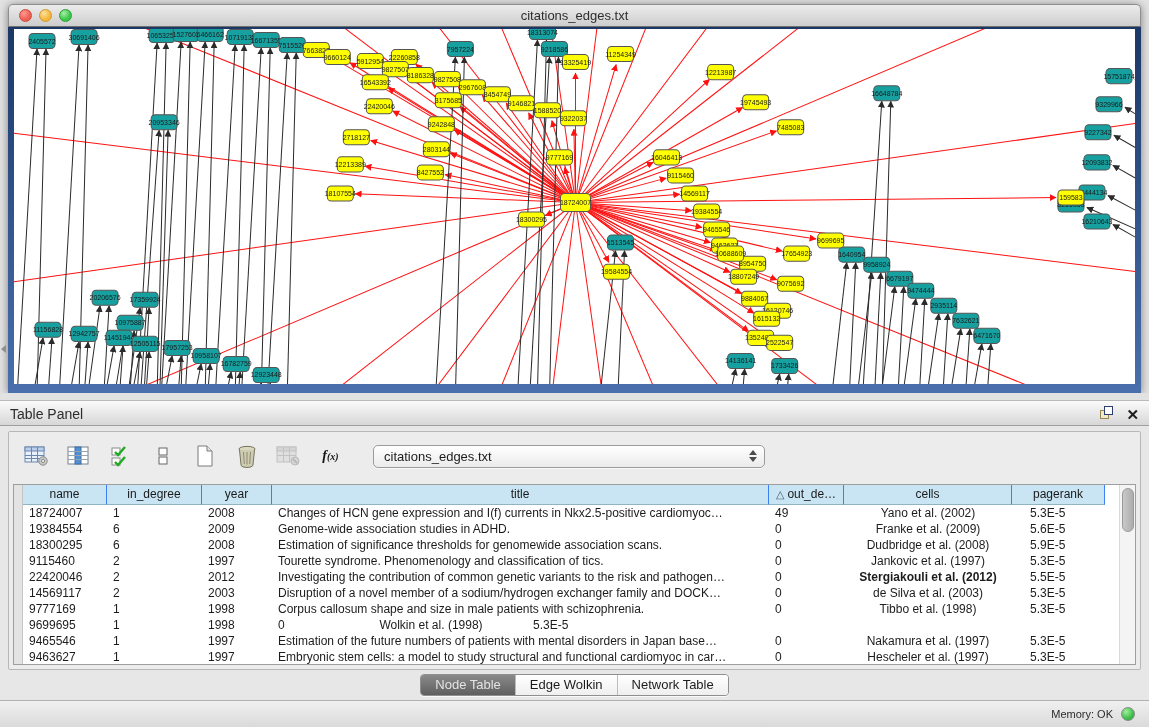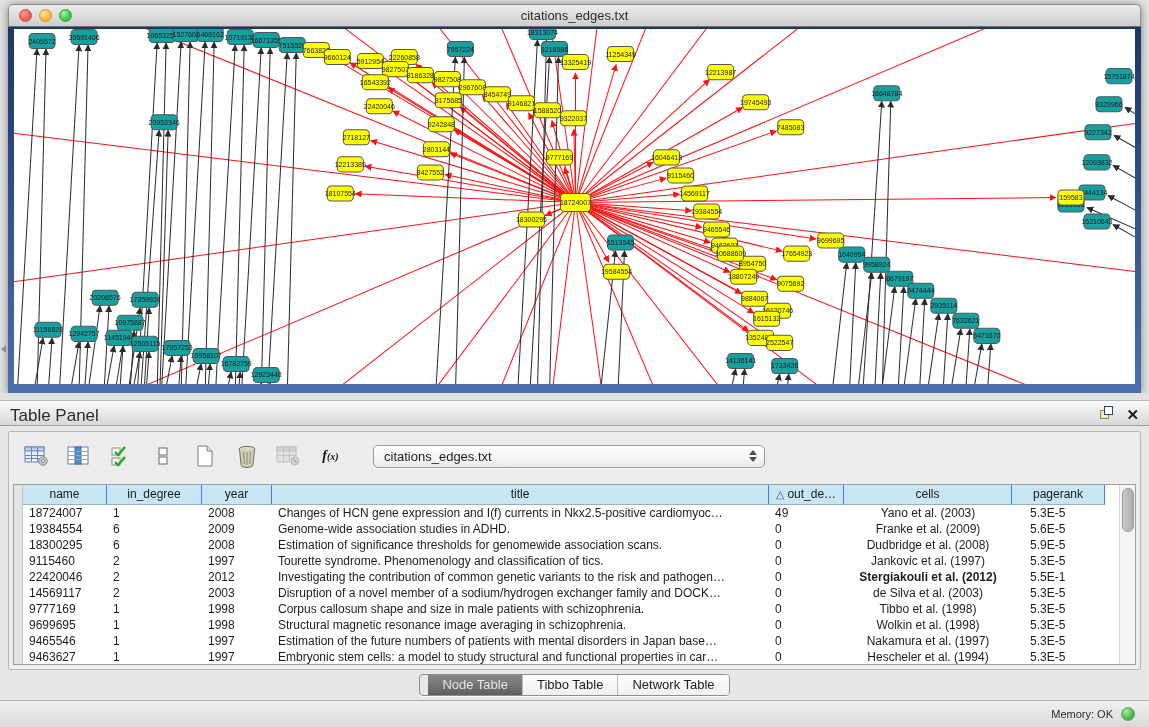--- a/index.html
+++ b/index.html
@@ -25,21 +25,21 @@
   
   .collapse-arrow{position:absolute;left:1px;top:345px;width:0;height:0;
     border-top:4px solid transparent;border-bottom:4px solid transparent;
     border-right:5px solid #8f8f8f;}
   
   .divider-strip{position:absolute;left:0;top:393px;width:100%;height:7px;background:#e2e2e2;}
   
   #table-panel-header{position:absolute;left:0;top:400px;width:100%;height:26px;
     background:linear-gradient(#fbfbfb,#d7d7d7);border-top:1px solid #b9b9b9;
     border-bottom:1px solid #9f9f9f;box-sizing:border-box;}
-  #table-panel-header .pt{position:absolute;left:10px;top:5px;font-size:17px;color:#2d2d2d;}
+  #table-panel-header .pt{position:absolute;left:10px;top:5px;font-size:14px;color:#2d2d2d;}
   .hdr-icons{position:absolute;right:10px;top:4px;display:flex;gap:12px;align-items:center;}
   .close-x{font-size:15px;font-weight:bold;color:#1c1c1c;line-height:16px;cursor:default;}
   #panel-body{position:absolute;left:0;top:426px;width:100%;bottom:27px;background:#e7e7e7;}
   .panel-inner{position:absolute;left:8px;right:8px;top:5px;bottom:30px;
     border:1px solid #b7b7b7;background:#ececec;border-radius:2px;}
   
   .toolbar{position:absolute;left:0;top:0;right:0;height:48px;display:flex;
     align-items:center;padding-left:14px;gap:15px;}
   .tb-icon{width:27px;height:26px;display:flex;align-items:center;justify-content:center;}
   .fx{font-family:"Liberation Serif",serif;font-style:italic;font-weight:bold;
@@ -66,21 +66,21 @@
   .td{box-sizing:border-box;font-size:12px;color:#1c1c1c;line-height:16px;
     overflow:hidden;white-space:nowrap;padding-left:6px;}
   .td.c{text-align:center;padding-left:0;}
   .td.p18{padding-left:18px;}
   .vscroll{position:absolute;right:0;top:0;bottom:0;width:15px;background:#f4f4f4;border-left:1px solid #d9d9d9;}
   .vthumb{position:absolute;left:2px;top:3px;width:10px;height:42px;border-radius:6px;
     background:linear-gradient(90deg,#c9c9c9,#adadad);border:1px solid #9a9a9a;}
   
   .tabs-wrap{position:absolute;left:0;right:0;bottom:4px;display:flex;justify-content:center;}
   .seg{display:flex;border:1px solid #8f8f8f;border-radius:4px;overflow:hidden;height:20px;
-    box-shadow:0 1px 0 rgba(255,255,255,.8);padding-left:8px;}
+    box-shadow:0 1px 0 rgba(255,255,255,.8);}
   .seg .tab{font-size:13px;line-height:20px;padding:0 14px;background:linear-gradient(#ffffff,#efefef);
     color:#1c1c1c;border-right:1px solid #bdbdbd;}
   .seg .tab:last-child{border-right:none;}
   .seg .tab.sel{background:linear-gradient(#8a8a8a,#5f5f5f);color:#e4e4e4;}
   
   #status-bar{position:absolute;left:0;bottom:0;width:100%;height:27px;
     background:linear-gradient(#f0f0f0,#dadada);border-top:1px solid #b0b0b0;box-sizing:border-box;}
   .mem{position:absolute;right:36px;top:7px;font-size:11px;color:#2b2b2b;}
   .mem-dot{position:absolute;right:14px;top:6px;width:14px;height:14px;border-radius:50%;
     background:radial-gradient(circle at 35% 30%,#9ff09b,#38b944 65%);border:1px solid #8a8a8a;box-sizing:border-box;}
@@ -720,21 +720,21 @@
           <div class="th" style="width: 168px;">cells</div>
           <div class="th" style="width: 93px;">pagerank</div>
         </div>
       <div class="t-rows" id="table-rows">
           <div class="tr">
             <div class="td" style="width: 84px;">18724007</div>
             <div class="td" style="width: 95px;">1</div>
             <div class="td" style="width: 70px;">2008</div>
             <div class="td" style="width: 497px;">Changes of HCN gene expression and I(f) currents in Nkx2.5-positive cardiomyoc…</div>
             <div class="td" style="width: 75px;">49</div>
-            <div class="td c" style="width: 168px;">Yano et al. (2003)</div>
+            <div class="td c" style="width: 168px;">Yano et al. (2002)</div>
             <div class="td p18" style="width: 93px;">5.3E-5</div>
           </div>
           <div class="tr">
             <div class="td" style="width: 84px;">19384554</div>
             <div class="td" style="width: 95px;">6</div>
             <div class="td" style="width: 70px;">2009</div>
             <div class="td" style="width: 497px;">Genome-wide association studies in ADHD.</div>
             <div class="td" style="width: 75px;">0</div>
             <div class="td c" style="width: 168px;">Franke et al. (2009)</div>
             <div class="td p18" style="width: 93px;">5.6E-5</div>
@@ -757,21 +757,21 @@
             <div class="td c" style="width: 168px;">Jankovic et al. (1997)</div>
             <div class="td p18" style="width: 93px;">5.3E-5</div>
           </div>
           <div class="tr">
             <div class="td" style="width: 84px;">22420046</div>
             <div class="td" style="width: 95px;">2</div>
             <div class="td" style="width: 70px;">2012</div>
             <div class="td" style="width: 497px;">Investigating the contribution of common genetic variants to the risk and pathogen…</div>
             <div class="td" style="width: 75px;">0</div>
             <div class="td c" style="width: 168px; font-weight: bold;">Stergiakouli et al. (2012)</div>
-            <div class="td p18" style="width: 93px;">5.5E-1</div>
+            <div class="td p18" style="width: 93px;">5.5E-5</div>
           </div>
           <div class="tr">
             <div class="td" style="width: 84px;">14569117</div>
             <div class="td" style="width: 95px;">2</div>
             <div class="td" style="width: 70px;">2003</div>
             <div class="td" style="width: 497px;">Disruption of a novel member of a sodium/hydrogen exchanger family and DOCK…</div>
             <div class="td" style="width: 75px;">0</div>
             <div class="td c" style="width: 168px;">de Silva et al. (2003)</div>
             <div class="td p18" style="width: 93px;">5.3E-5</div>
           </div>
@@ -781,54 +781,53 @@
             <div class="td" style="width: 70px;">1998</div>
             <div class="td" style="width: 497px;">Corpus callosum shape and size in male patients with schizophrenia.</div>
             <div class="td" style="width: 75px;">0</div>
             <div class="td c" style="width: 168px;">Tibbo et al. (1998)</div>
             <div class="td p18" style="width: 93px;">5.3E-5</div>
           </div>
           <div class="tr">
             <div class="td" style="width: 84px;">9699695</div>
             <div class="td" style="width: 95px;">1</div>
             <div class="td" style="width: 70px;">1998</div>
-            <div class="td" style="width: 497px;">Structural magnetic resonance image averaging in schizophrenia.</div>
             <div class="td" style="width: 75px;">0</div>
             <div class="td c" style="width: 168px;">Wolkin et al. (1998)</div>
             <div class="td p18" style="width: 93px;">5.3E-5</div>
           </div>
           <div class="tr">
             <div class="td" style="width: 84px;">9465546</div>
             <div class="td" style="width: 95px;">1</div>
             <div class="td" style="width: 70px;">1997</div>
             <div class="td" style="width: 497px;">Estimation of the future numbers of patients with mental disorders in Japan base…</div>
             <div class="td" style="width: 75px;">0</div>
             <div class="td c" style="width: 168px;">Nakamura et al. (1997)</div>
             <div class="td p18" style="width: 93px;">5.3E-5</div>
           </div>
           <div class="tr">
             <div class="td" style="width: 84px;">9463627</div>
             <div class="td" style="width: 95px;">1</div>
             <div class="td" style="width: 70px;">1997</div>
-            <div class="td" style="width: 497px;">Embryonic stem cells: a model to study structural and functional properties in car…</div>
+            <div class="td" style="width: 497px;">Embryonic stem cells: a model to study structural and functional cardiomyoc in car…</div>
             <div class="td" style="width: 75px;">0</div>
-            <div class="td c" style="width: 168px;">Hescheler et al. (1994)</div>
+            <div class="td c" style="width: 168px;">Hescheler et al. (1997)</div>
             <div class="td p18" style="width: 93px;">5.3E-5</div>
           </div>
         </div>
       <div class="vscroll">
         <div class="vthumb"></div>
       </div>
     </div>
   </div>
 
   <div class="tabs-wrap">
     <div class="seg">
       <div class="tab sel">Node Table</div>
-      <div class="tab">Tibbo Table</div>
+      <div class="tab">Edge Wolkin</div>
       <div class="tab">Network Table</div>
     </div>
   </div>
 </div>
 
 <div id="status-bar">
   <span class="mem">Memory: OK</span>
   <span class="mem-dot"></span>
 </div>
 

